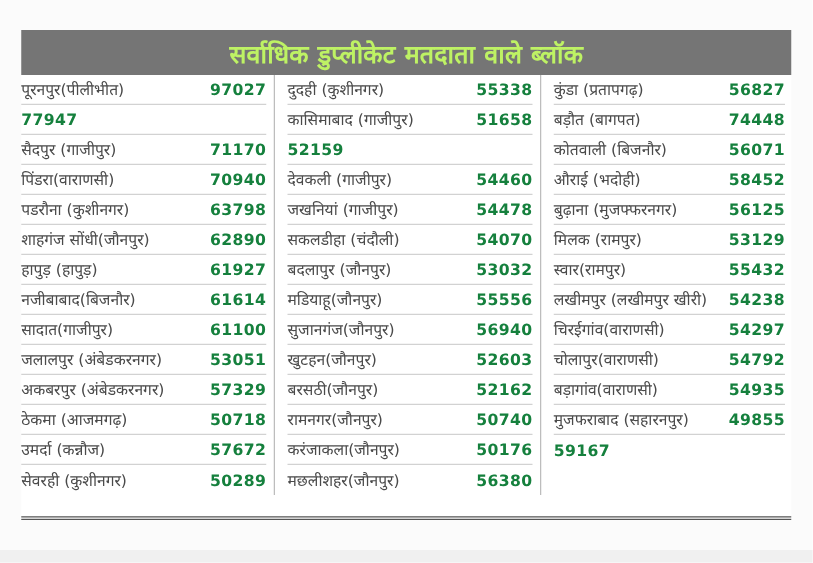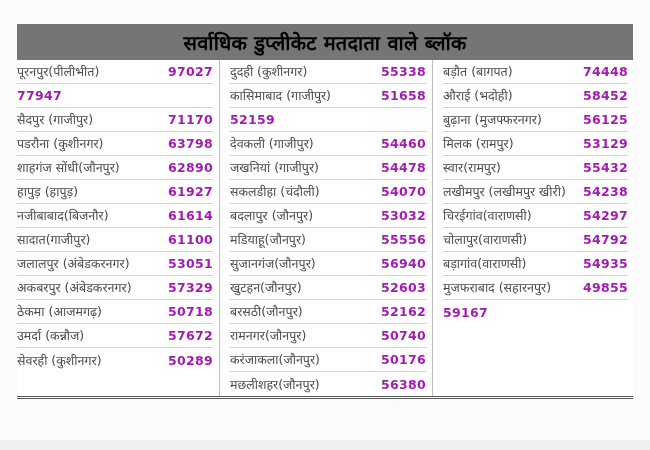--- a/index.html
+++ b/index.html
@@ -13,46 +13,46 @@
     .bottom-band {
       position: absolute; left: 0; right: 0; top: 440px; height: 10px;
       background: #f0f0f0;
     }
     .panel {
       position: absolute; left: 17px; top: 24px; width: 616px;
     }
     .title-bar {
       height: 36px; background: #757575;
       display: flex; align-items: center; justify-content: center;
-      color: #000000; font-size: 20px; font-weight: bold;
+      color: #bef264; font-size: 20px; font-weight: bold;
       letter-spacing: 0.2px;
     }
     .table {
       display: flex; background: #ffffff;
       border-bottom: 3px double #555;
-      padding-bottom: 0;
+      padding-bottom: 17px;
     }
     .col {
       flex: 0 0 auto;
       padding: 0 0;
     }
     .col.c1 { width: 202px; }
     .col.c2 { width: 212px; border-left: 1px solid #bdbdbd; }
     .col.c3 { width: 201px; border-left: 1px solid #bdbdbd; }
     .row {
       height: 24px; display: flex; align-items: center; justify-content: space-between;
       border-bottom: 1px solid #d2d2d2;
       font-size: 12.5px;
       box-sizing: border-box;
     }
     .row:last-child { border-bottom: none; }
     .col.c1 .row { margin: 0 6px 0 0; padding-left: 0; }
     .col.c2 .row, .col.c3 .row { margin: 0 6px 0 10px; }
     .name { color: #4a4a4a; white-space: nowrap; }
-    .val { color: #a21caf; font-weight: bold; font-size: 12.5px; letter-spacing: 0.3px; }
+    .val { color: #15803d; font-weight: bold; font-size: 12.5px; letter-spacing: 0.3px; }
   </style>
 </head>
 <body>
 
 <div class="panel">
   <div class="title-bar">
     <span>सर्वाधिक डुप्लीकेट मतदाता वाले ब्लॉक</span>
   </div>
   <div class="table">
     <div class="col c1" id="col0">
@@ -61,20 +61,24 @@
           <span class="val">97027</span>
         </div>
         <div class="row">
           <span class="val">77947</span>
         </div>
         <div class="row">
           <span class="name">सैदपुर (गाजीपुर)</span>
           <span class="val">71170</span>
         </div>
         <div class="row">
+          <span class="name">पिंडरा(वाराणसी)</span>
+          <span class="val">70940</span>
+        </div>
+        <div class="row">
           <span class="name">पडरौना (कुशीनगर)</span>
           <span class="val">63798</span>
         </div>
         <div class="row">
           <span class="name">शाहगंज सोंधी(जौनपुर)</span>
           <span class="val">62890</span>
         </div>
         <div class="row">
           <span class="name">हापुड़ (हापुड़)</span>
           <span class="val">61927</span>
@@ -160,22 +164,30 @@
           <span class="name">करंजाकला(जौनपुर)</span>
           <span class="val">50176</span>
         </div>
         <div class="row">
           <span class="name">मछलीशहर(जौनपुर)</span>
           <span class="val">56380</span>
         </div>
       </div>
     <div class="col c3" id="col2">
         <div class="row">
+          <span class="name">कुंडा (प्रतापगढ़)</span>
+          <span class="val">56827</span>
+        </div>
+        <div class="row">
           <span class="name">बड़ौत (बागपत)</span>
           <span class="val">74448</span>
+        </div>
+        <div class="row">
+          <span class="name">कोतवाली (बिजनौर)</span>
+          <span class="val">56071</span>
         </div>
         <div class="row">
           <span class="name">औराई (भदोही)</span>
           <span class="val">58452</span>
         </div>
         <div class="row">
           <span class="name">बुढ़ाना (मुजफ्फरनगर)</span>
           <span class="val">56125</span>
         </div>
         <div class="row">

